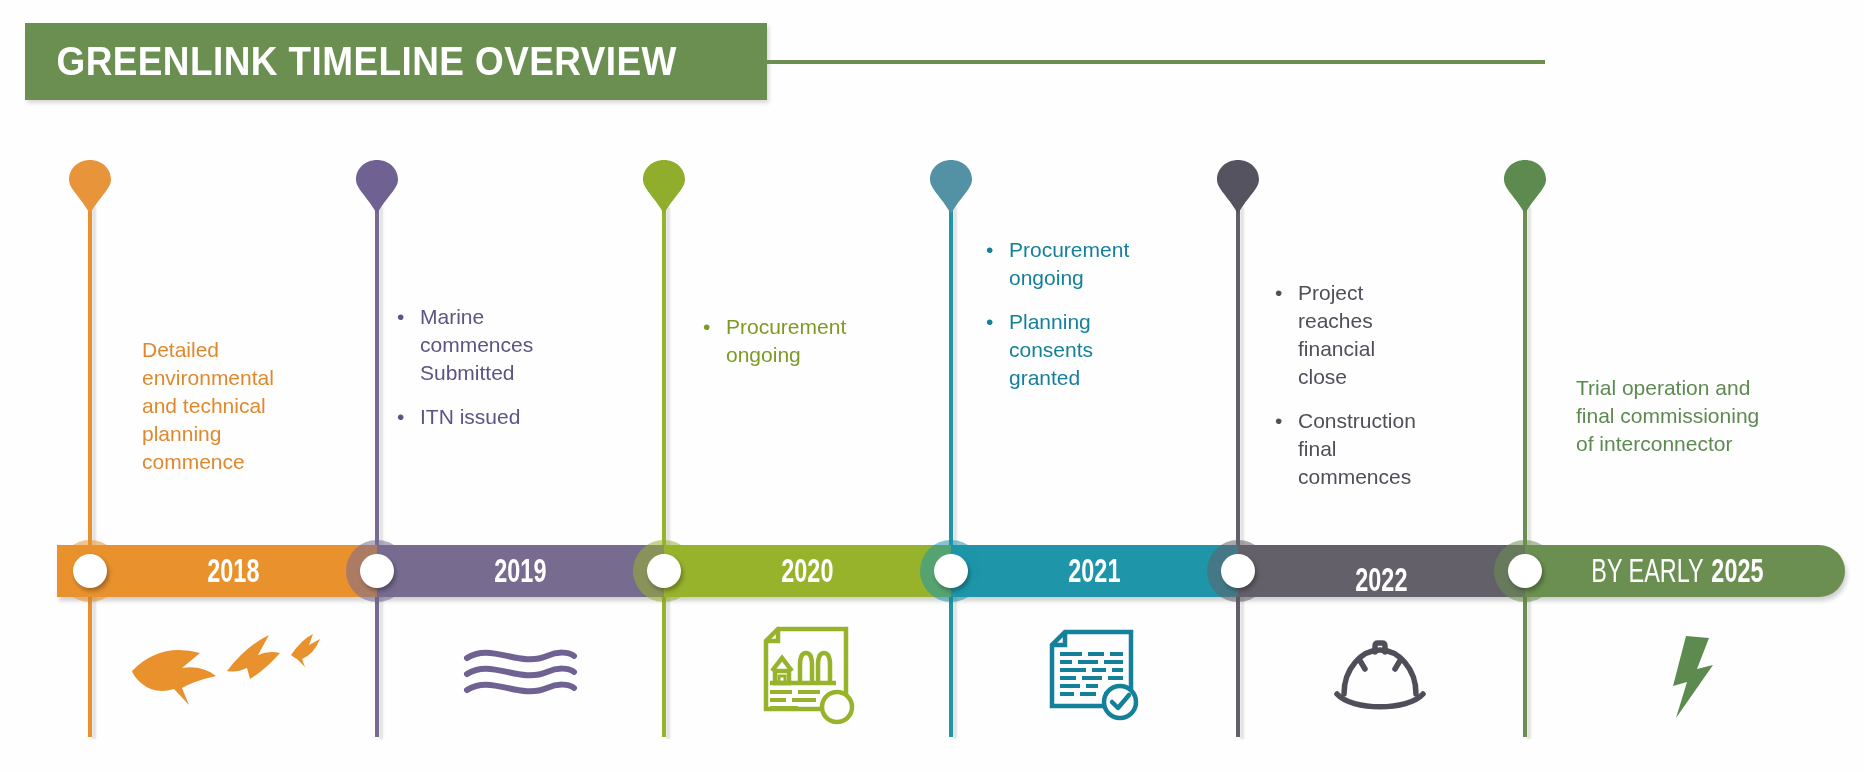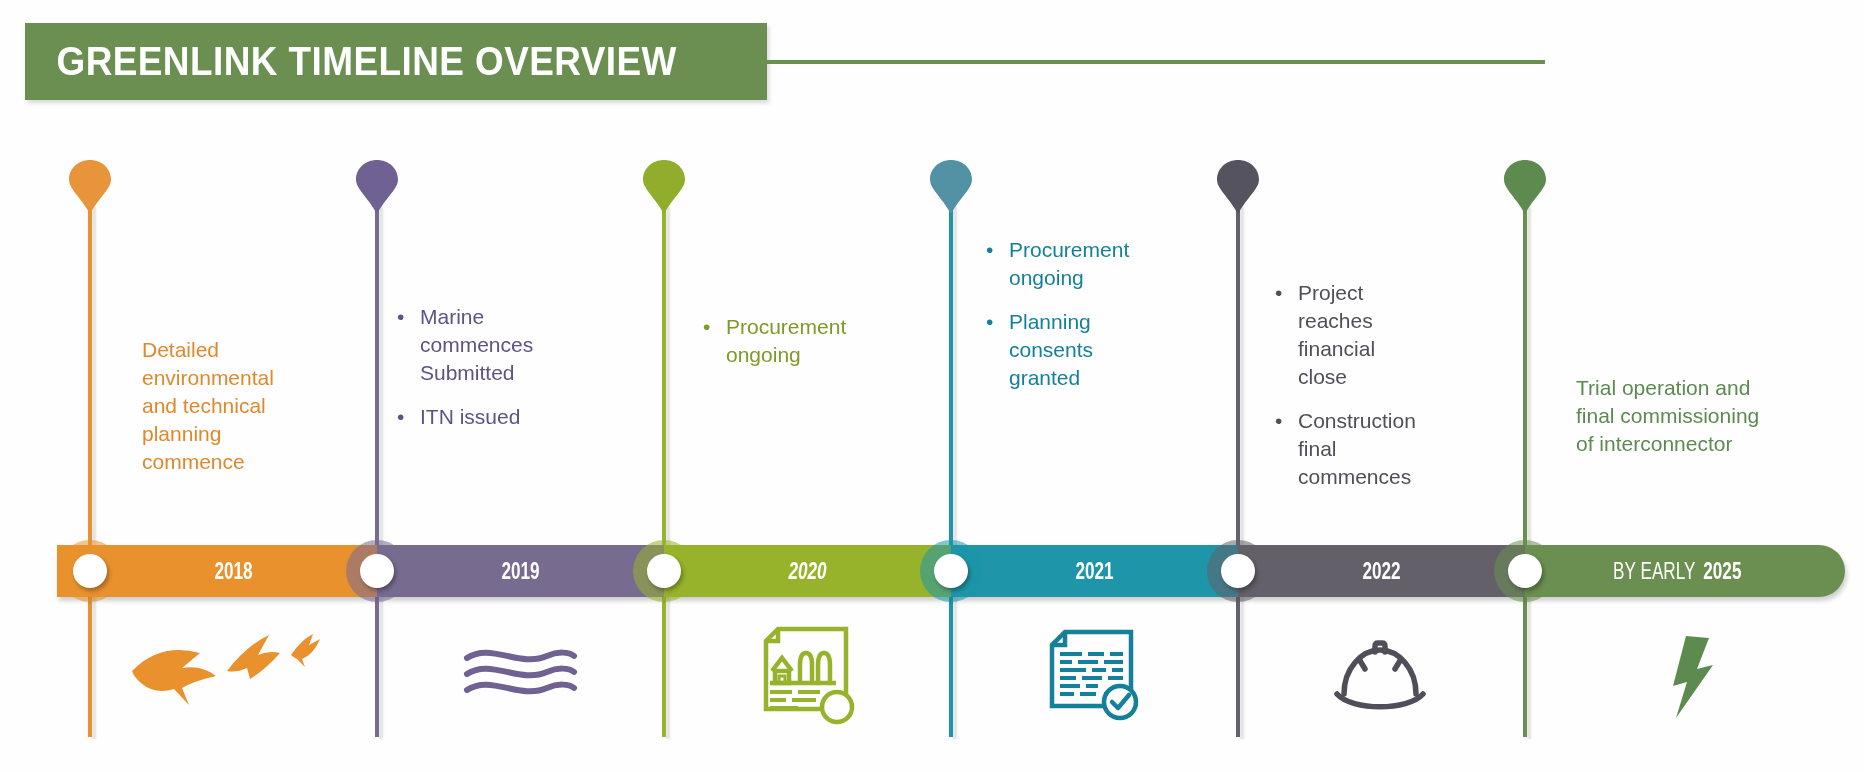--- a/index.html
+++ b/index.html
@@ -28,21 +28,21 @@
   .desc{position:absolute;font-size:21px;line-height:28px;color:var(--c);}
   ul.blt{position:absolute;margin:0;padding:0;list-style:none;font-size:21px;
          line-height:28px;color:var(--c);}
   ul.blt li{position:relative;padding-left:23px;margin-bottom:15px;margin-top:16px;}
   ul.blt li::before{content:"\2022";position:absolute;left:0;top:0;}
   
   .seg{position:absolute;top:545px;height:52px;background:var(--c);
        box-shadow:2px 4px 4px rgba(0,0,0,.18);}
   .seg.last{border-radius:0 28px 28px 0;}
   .ylabel{position:absolute;top:545px;height:52px;display:flex;align-items:center;
-          justify-content:center;color:#fff;font-size:22px;font-weight:bold;
+          justify-content:center;color:#fff;font-size:30px;font-weight:bold;
           white-space:nowrap;}
   .ylabel .inner{transform:scale(.78,1.08);}
   .ylabel .prefix{font-weight:400;margin-right:10px;}
   .ring{position:absolute;top:540px;width:62px;height:62px;border-radius:50%;
         background:var(--c);opacity:.55;}
   .dot{position:absolute;top:554px;width:34px;height:34px;border-radius:50%;
        background:#fff;box-shadow:2px 3px 4px rgba(0,0,0,.3);}
   
   .ic{position:absolute;color:var(--c);}
   .ic svg{display:block;width:100%;height:100%;}
@@ -124,27 +124,27 @@
   <div class="seg" style="left: 951px; width: 287px; --c: #1e95a9;"></div>
   <div class="seg" style="left: 1238px; width: 287px; --c: #64606a;"></div>
   <div class="seg last" style="left: 1525px; width: 320px; --c: #6a8f50;"></div>
 
   <div class="ylabel" style="left:90px;width:287px;">
     <span class="inner">2018</span>
   </div>
   <div class="ylabel" style="left:377px;width:287px;">
     <span class="inner">2019</span>
   </div>
-  <div class="ylabel" style="left:664px;width:287px;font-style:italic;">
+  <div class="ylabel" style="left:664px;width:287px;">
     <span class="inner">2020</span>
   </div>
   <div class="ylabel" style="left:951px;width:287px;">
     <span class="inner">2021</span>
   </div>
-  <div class="ylabel" style="left:1238px;width:287px;">
+  <div class="ylabel" style="left:1238px;width:287px;align-items:flex-end;">
     <span class="inner">2022</span>
   </div>
   <div class="ylabel" style="left:1525px;width:305px;">
     <span class="inner"><span class="prefix">BY EARLY</span><span>2025</span></span>
   </div>
 
   <div class="ring" style="left: 59px; --c: #e8912d;"></div>
   <div class="ring" style="left: 346px; --c: #786b90;"></div>
   <div class="ring" style="left: 633px; --c: #97b32b;"></div>
   <div class="ring" style="left: 920px; --c: #1e95a9;"></div>

